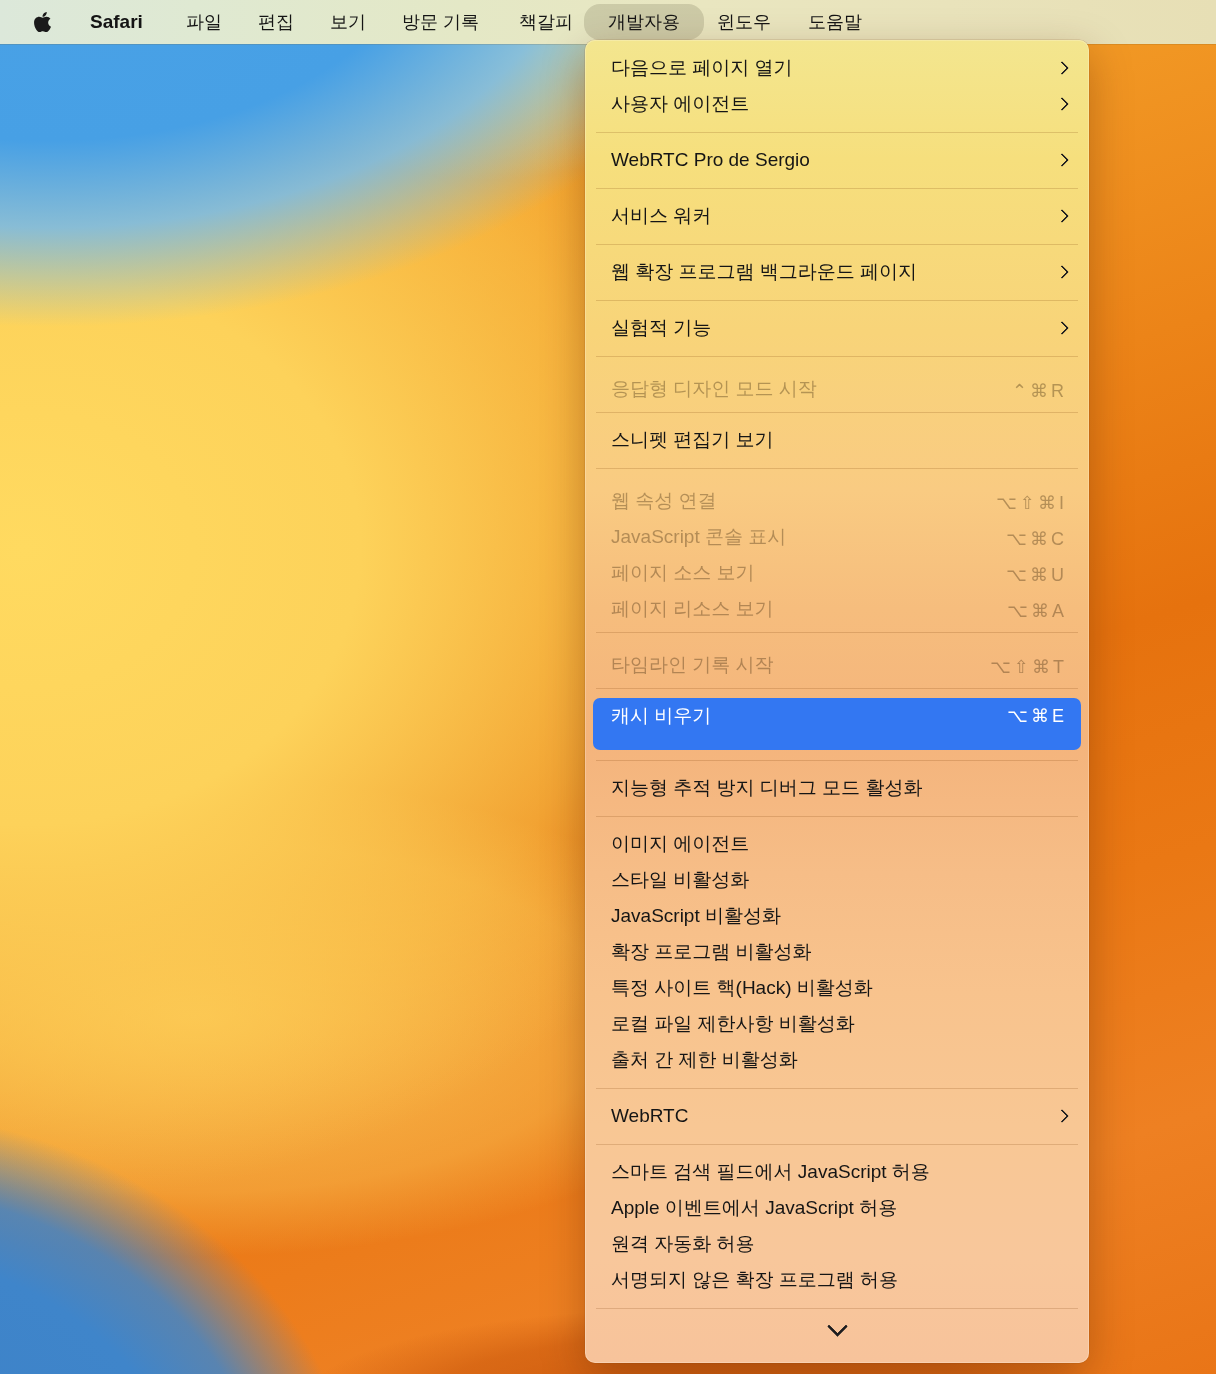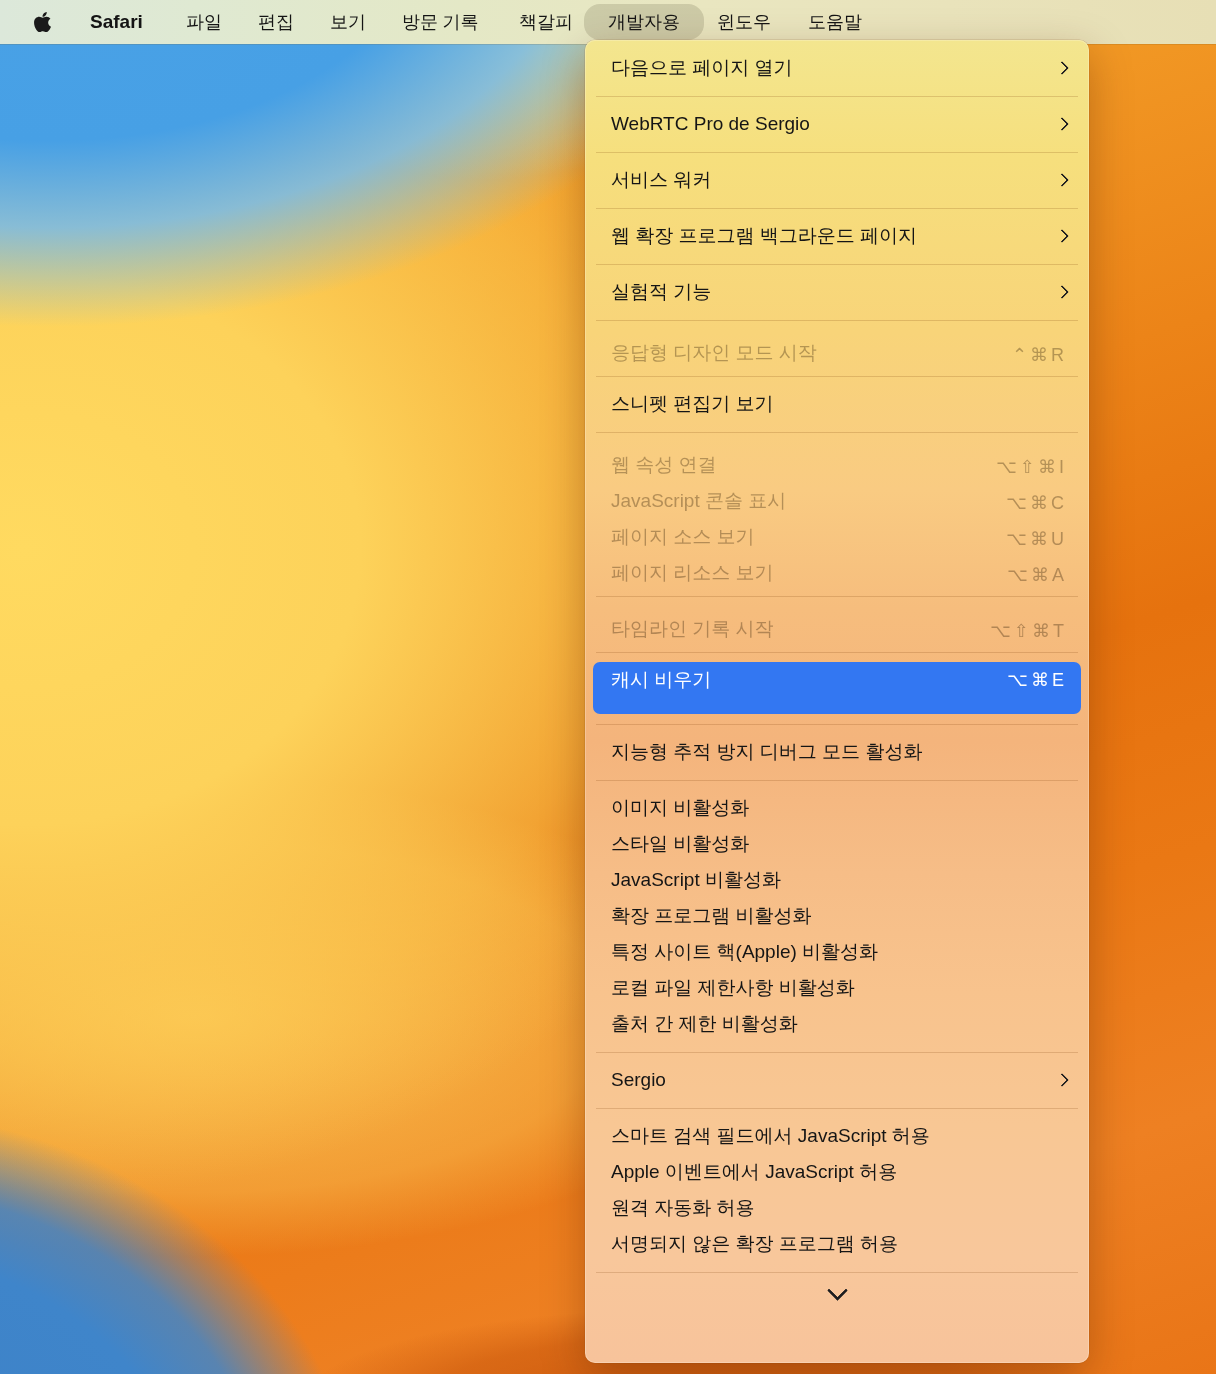--- a/index.html
+++ b/index.html
@@ -92,35 +92,41 @@
   <div class="apple">
     <svg viewBox="0 0 384 512">
         <path d="M318.7 268.7c-.2-36.7 16.4-64.4 50-84.8-18.8-26.9-47.2-41.7-84.7-44.6-35.5-2.7-74.3 20.7-88.5 20.7-15 0-49.4-19.7-76.4-19.7C63.3 141.2 4 184.8 4 273.5q0 39.3 14.4 81.2c12.8 36.7 59 126.7 107.2 125.2 25.2-.6 43-17.9 75.8-17.9 31.8 0 48.3 17.9 76.4 17.9 48.6-.7 90.4-82.5 102.6-119.3-65.2-30.7-61.7-90-61.7-91.9zm-56.6-164.2c27.3-32.4 24.8-61.9 24-72.5-24.1 1.4-52 16.4-67.9 34.9-17.5 19.8-27.8 44.3-25.6 71.9 26.1 2 49.9-11.4 69.5-34.3z"></path>
       </svg>
   </div>
 
 <div class="mb-item bold" style="left: 90px;">Safari</div>
     <div class="mb-item" style="left: 186px;">파일</div>
     <div class="mb-item" style="left: 258px;">편집</div>
     <div class="mb-item" style="left: 330px;">보기</div>
-    <div class="mb-item" style="left: 402px; font-family: Liberation Serif, serif;">방문 기록</div>
+    <div class="mb-item" style="left: 402px;">방문 기록</div>
     <div class="mb-item" style="left: 519px;">책갈피</div>
     <div class="mb-item active" style="left: 584px;">개발자용</div>
     <div class="mb-item" style="left: 717px;">윈도우</div>
     <div class="mb-item" style="left: 808px;">도움말</div>
   </div>
 
 <div class="menu">
   <div style="display:flex;flex-direction:column;">
       <div class="mi">
         <span class="label">다음으로 페이지 열기</span>
         <span class="right">
           <span class="chev"></span>
         </span>
       </div>
+      <div class="mi">
+        <span class="label">사용자 에이전트</span>
+        <span class="right">
+          <span class="chev"></span>
+        </span>
+      </div>
       <div class="sep"></div>
       <div class="mi">
         <span class="label">WebRTC Pro de Sergio</span>
         <span class="right">
           <span class="chev"></span>
         </span>
       </div>
       <div class="sep"></div>
       <div class="mi">
         <span class="label">서비스 워커</span>
@@ -193,50 +199,50 @@
           <span class="shortcut">⌥⌘E</span>
         </span>
       </div>
       <div class="sep"></div>
       <div class="mi">
         <span class="label">지능형 추적 방지 디버그 모드 활성화</span>
         <span class="right"></span>
       </div>
       <div class="sep"></div>
       <div class="mi">
-        <span class="label">이미지 비활성화</span>
+        <span class="label">이미지 에이전트</span>
         <span class="right"></span>
       </div>
       <div class="mi">
         <span class="label">스타일 비활성화</span>
         <span class="right"></span>
       </div>
       <div class="mi">
         <span class="label">JavaScript 비활성화</span>
         <span class="right"></span>
       </div>
       <div class="mi">
         <span class="label">확장 프로그램 비활성화</span>
         <span class="right"></span>
       </div>
       <div class="mi">
-        <span class="label">특정 사이트 핵(Apple) 비활성화</span>
+        <span class="label">특정 사이트 핵(Hack) 비활성화</span>
         <span class="right"></span>
       </div>
       <div class="mi">
         <span class="label">로컬 파일 제한사항 비활성화</span>
         <span class="right"></span>
       </div>
       <div class="mi">
         <span class="label">출처 간 제한 비활성화</span>
         <span class="right"></span>
       </div>
       <div class="sep"></div>
       <div class="mi">
-        <span class="label">Sergio</span>
+        <span class="label">WebRTC</span>
         <span class="right">
           <span class="chev"></span>
         </span>
       </div>
       <div class="sep"></div>
       <div class="mi">
         <span class="label">스마트 검색 필드에서 JavaScript 허용</span>
         <span class="right"></span>
       </div>
       <div class="mi">

